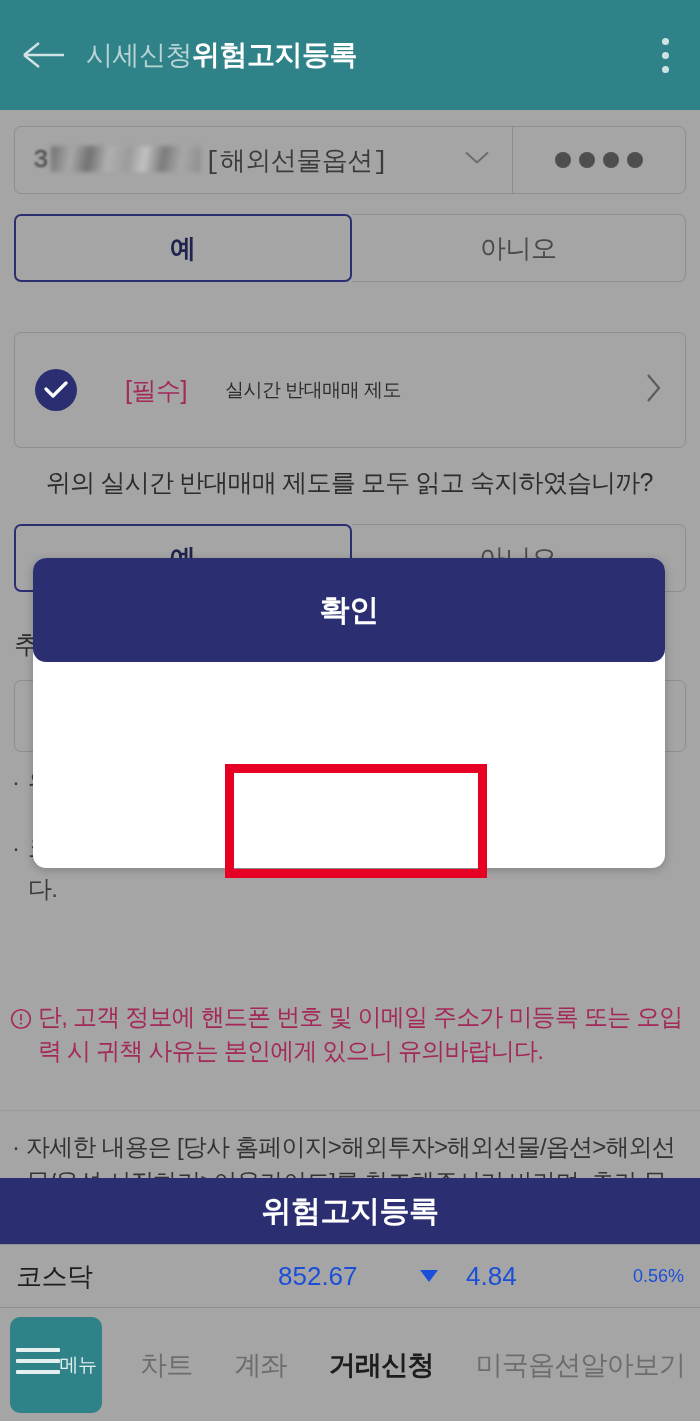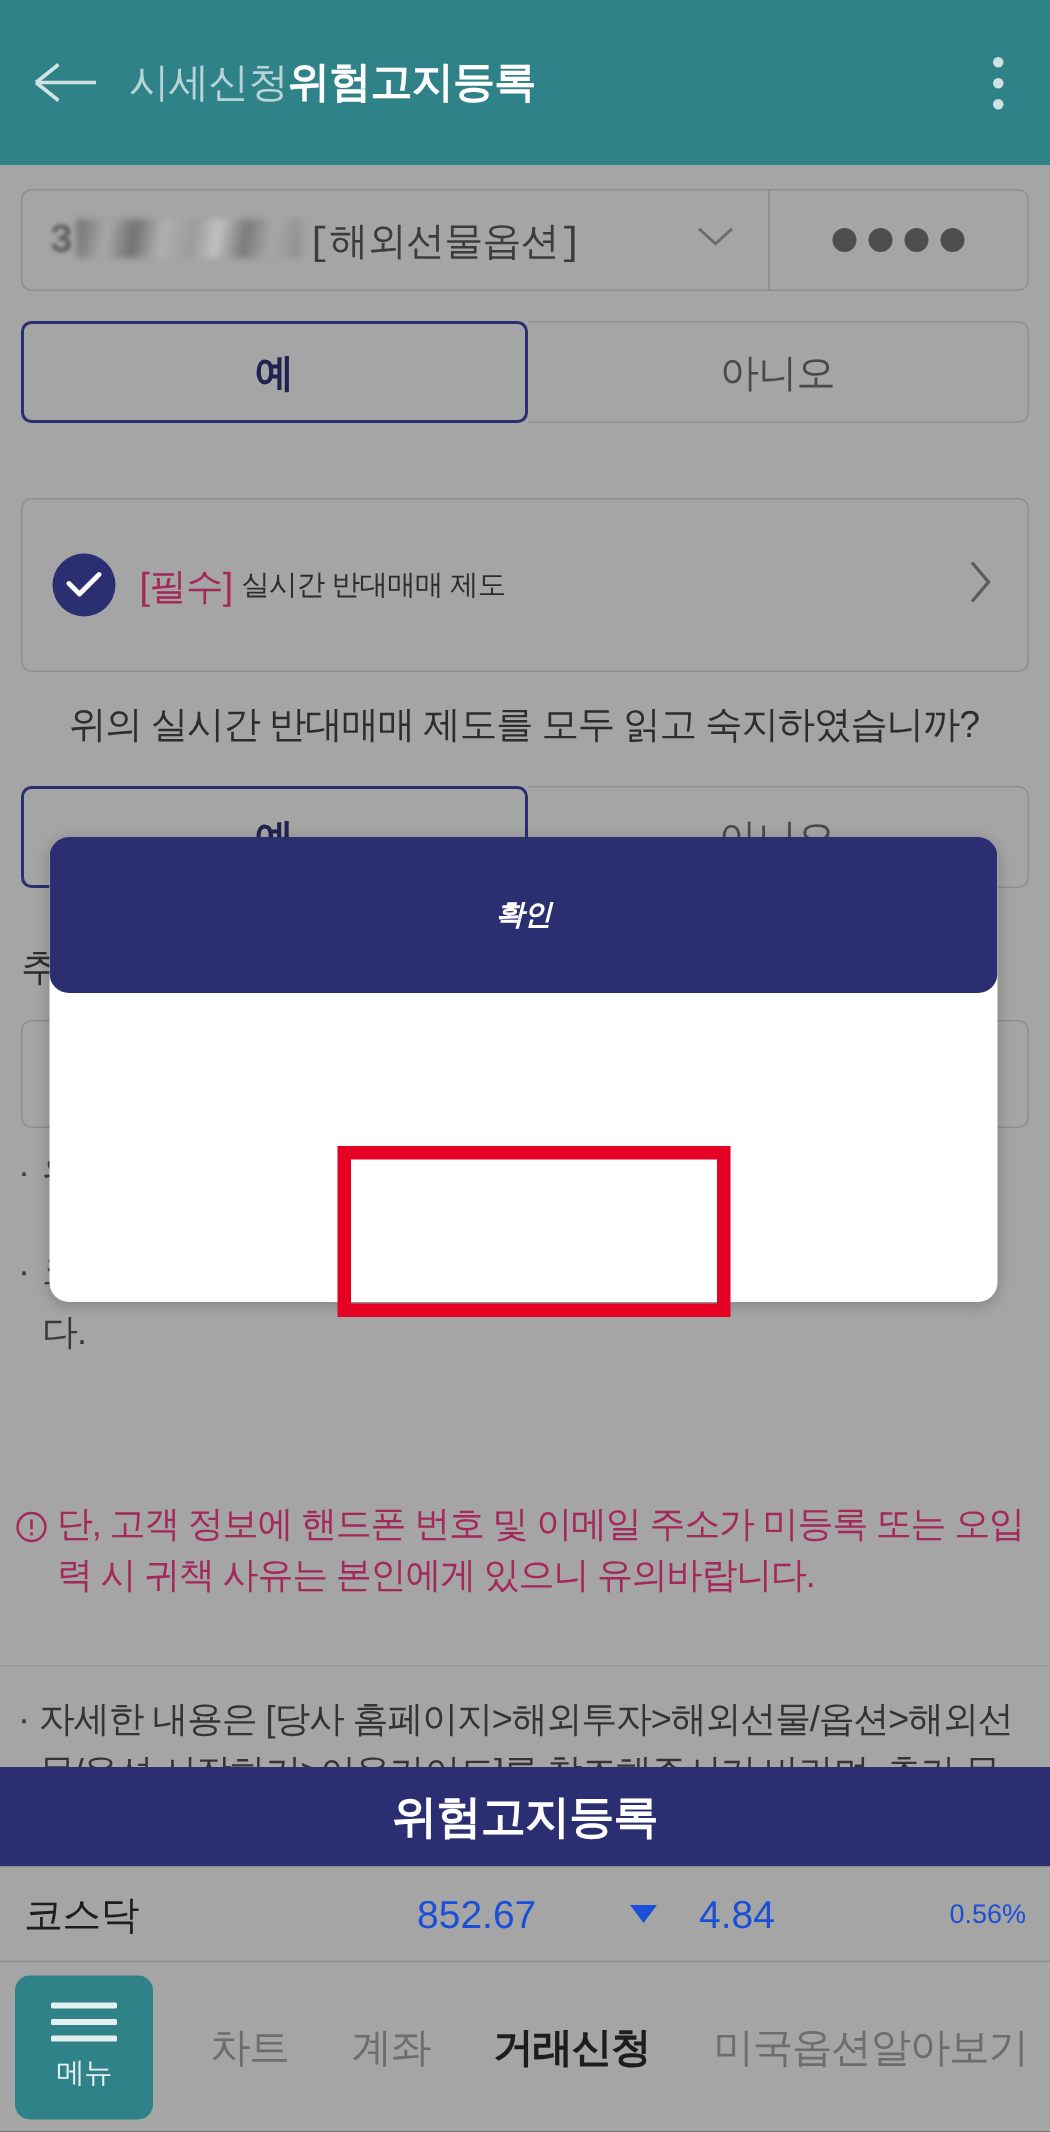--- a/index.html
+++ b/index.html
@@ -172,20 +172,21 @@
     position: absolute;
     top: 222px; left: 14px;
     width: 672px;
     height: 116px;
     border: 1px solid #8e8e8e;
     border-radius: 7px;
     display: flex;
     align-items: center;
     padding: 0 22px 0 20px;
     cursor: pointer;
+    gap: 32px;
   }
   .check-circle {
     width: 42px; height: 42px;
     border-radius: 50%;
     background: #2b2f72;
     display: flex;
     align-items: center;
     justify-content: center;
     flex: none;
     margin-right: 16px;
@@ -376,21 +377,21 @@
     background: #a5a5a5;
     display: flex;
     align-items: center;
   }
   .menu-btn {
     width: 92px; height: 96px;
     margin-left: 10px;
     background: #2f8288;
     border-radius: 10px;
     display: flex;
-    flex-direction: column;
+    flex-direction: row;
     align-items: center;
     justify-content: center;
     cursor: pointer;
     flex: none;
   }
   .menu-btn .bars { display: flex; flex-direction: column; gap: 7px; margin-bottom: 8px; }
   .menu-btn .bars i {
     display: block;
     width: 44px; height: 4px;
     background: #e4efef;
@@ -434,29 +435,28 @@
     padding: 0 44px;
     font-size: 28px;
     color: #191919;
     line-height: 1.48;
     letter-spacing: -0.8px;
   }
   .modal-btn {
     height: 104px;
     background: #2b2f72;
     color: #ffffff;
-    font-size: 19px;
+    font-size: 30px;
     font-weight: bold;
     display: flex;
     align-items: center;
     justify-content: center;
     letter-spacing: -0.5px;
     cursor: pointer;
     border-radius: 0 0 13px 13px;
-    font-style: italic;
   }
 
   
   .annot {
     position: absolute;
     left: 225px; top: 764px;
     width: 262px;
     height: 114px;
     border: 9px solid #e60023;
     z-index: 60;

